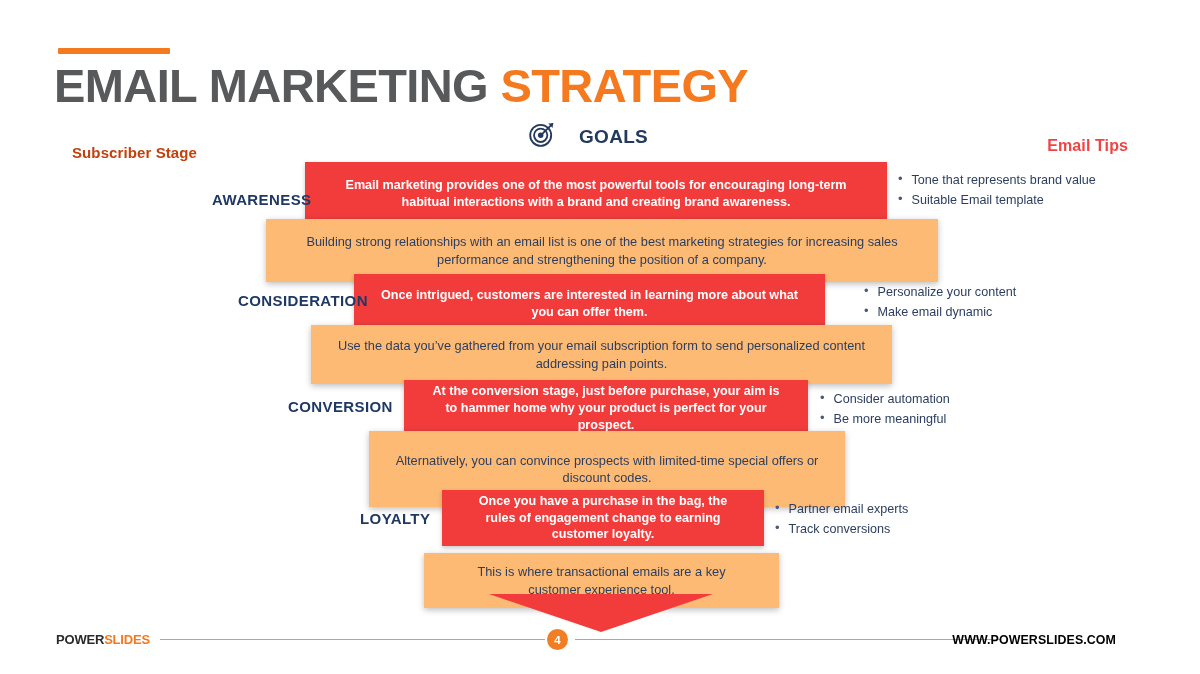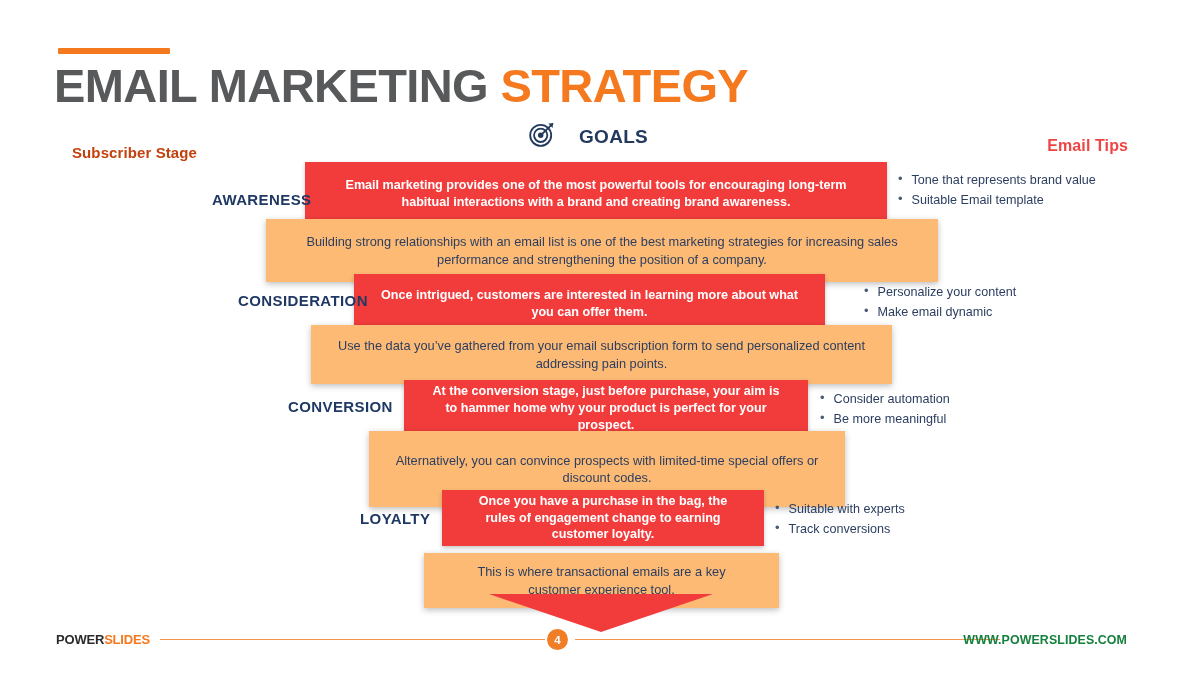--- a/index.html
+++ b/index.html
@@ -81,41 +81,41 @@
     display:flex;align-items:flex-start;gap:9px;
     font-size:12.6px;color:#2C3E60;line-height:1.3;margin-bottom:4px;
     white-space:nowrap;
   }
   .tip .dot{color:#4A5A78;font-size:13px;line-height:1.15;}
 
   
   .arrow-tip{position:absolute;}
 
   
-  .footer{position:absolute;left:0;right:1px;bottom:0;height:56px;}
+  .footer{position:absolute;left:0;right:12px;bottom:0;height:56px;}
   .brand{
     position:absolute;left:56px;bottom:27px;
     font-size:13px;font-weight:bold;letter-spacing:-.2px;color:#2B2B2B;
   }
   .brand .o{color:#F4791F;}
   .fline{
     position:absolute;height:1px;background:#F4934A;bottom:34px;
   }
   .fline.l{left:160px;width:385px;}
   .fline.r{left:575px;width:425px;}
   .pagebadge{
     position:absolute;left:547px;bottom:24px;
     width:21px;height:21px;border-radius:50%;
     background:#F07E26;color:#fff;
     font-size:11.5px;font-weight:bold;
     display:flex;align-items:center;justify-content:center;
   }
   .weburl{
     position:absolute;right:72px;bottom:27px;
-    font-size:12.4px;font-weight:bold;color:#15803d;letter-spacing:.1px;
+    font-size:12.4px;font-weight:bold;color:#000000;letter-spacing:.1px;
   }
 </style>
 </head>
 <body>
 
 <div class="slide">
 
   <div class="accent-bar"></div>
   <div class="title"><span>EMAIL MARKETING </span><span class="hl">STRATEGY</span></div>
 
@@ -215,21 +215,21 @@
     </div>
     <div class="tip">
       <span class="dot">•</span>
       <span>Be more meaningful</span>
     </div>
   </div>
 
   <div class="tipgroup" style="left:775px;top:501px;">
     <div class="tip">
       <span class="dot">•</span>
-      <span>Suitable with experts</span>
+      <span>Partner email experts</span>
     </div>
     <div class="tip">
       <span class="dot">•</span>
       <span>Track conversions</span>
     </div>
   </div>
 
   <div class="footer">
     <div class="brand"><span>POWER</span><span class="o">SLIDES</span></div>
     <div class="fline l"></div>

